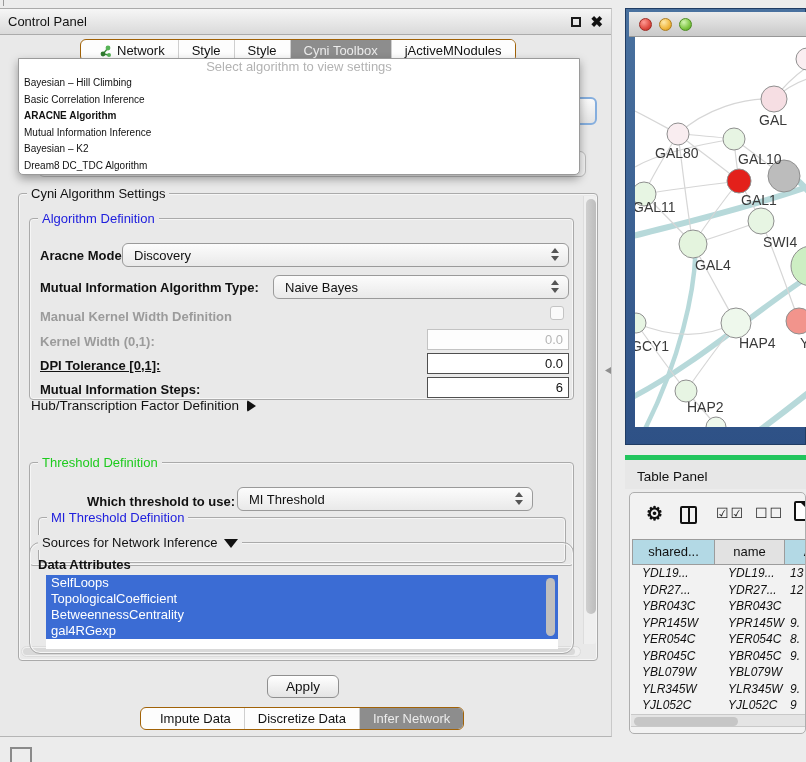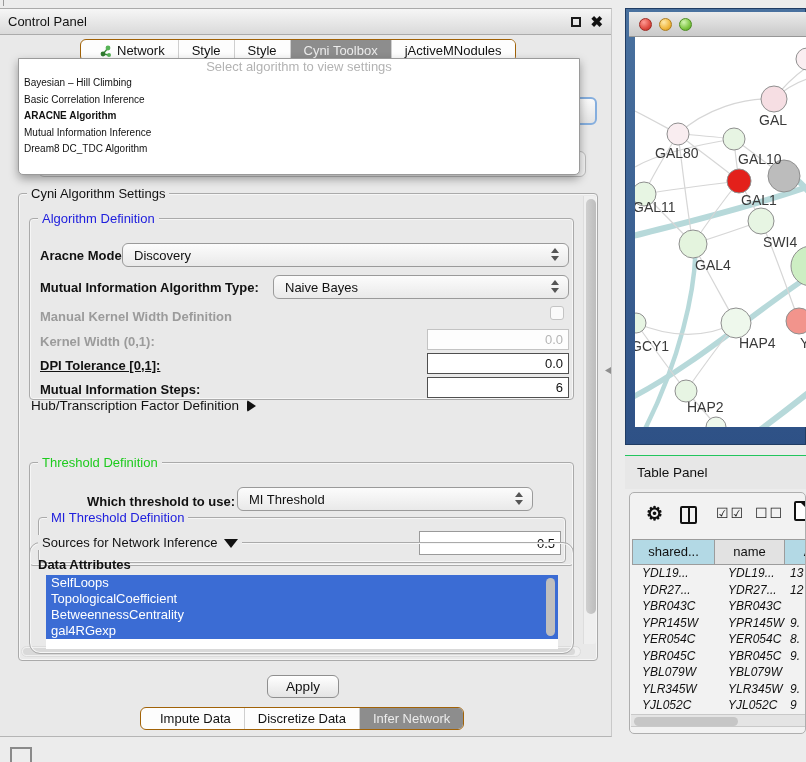--- a/index.html
+++ b/index.html
@@ -106,21 +106,21 @@
   .net-titlebar { position:absolute; left:3px; top:3px; width:178px; height:25px;
     background:linear-gradient(#ebebeb,#c9c9c9); border-bottom:1px solid #979797; }
   .light { position:absolute; top:6px; width:13px; height:13px; border-radius:50%; }
   .light.red { left:10px; background:radial-gradient(circle at 35% 30%, #ff9a93, #df4b42 60%, #b02a23); border:1px solid #9d2a24;}
   .light.yellow { left:30px; background:radial-gradient(circle at 35% 30%, #ffe9a8, #f0b73e 60%, #c98f1d); border:1px solid #ad7d1f;}
   .light.green { left:50px; background:radial-gradient(circle at 35% 30%, #d2f5b0, #7ec643 60%, #51961f); border:1px solid #4c8c22;}
   .net-canvas { position:absolute; left:9px; top:28px; width:172px; height:390px; background:#fff; overflow:hidden; }
 
   
   .table-title { left:625px; top:455px; width:181px; height:34px; background:#e7e7e7;
-    border-top:1px solid #22c55e; line-height:34px; padding-left:12px; font-size:13.5px; }
+    border-top:5px solid #22c55e; line-height:34px; padding-left:12px; font-size:13.5px; }
   .table-body { left:629px; top:492px; width:177px; height:242px; background:#f2f2f2;
     border:1px solid #aeaeae; border-radius:5px; overflow:hidden; }
   .tb-toolbar { position:absolute; left:0; top:0; width:100%; height:46px; }
   .gear-ic { position:absolute; left:16px; top:9px; font-size:19px; font-weight:bold; color:#111; }
   .col-ic { position:absolute; left:50px; top:13px; width:17px; height:18px; border:2px solid #111; border-radius:2px; }
   .col-ic::after { content:""; position:absolute; left:50%; top:0; width:2px; height:100%; background:#111; transform:translateX(-50%); }
   .chk-ic { position:absolute; top:12px; font-size:14px; letter-spacing:2px; color:#222; }
   .page-ic { position:absolute; left:164px; top:8px; width:15px; height:20px; border:2px solid #111; border-radius:2px; background:#fff; }
   .page-ic::after { content:""; position:absolute; right:-2px; top:-2px; border:5px solid #111; border-left-color:transparent; border-bottom-color:transparent; }
 
@@ -180,20 +180,21 @@
     <span>gal-filtered.sif default node</span>
   </div>
 
   <div class="abs algo-popup">
     <div class="hint">Select algorithm to view settings</div>
     <div>
         <div class="algo-item">Bayesian – Hill Climbing</div>
         <div class="algo-item">Basic Correlation Inference</div>
         <div class="algo-item selected">ARACNE Algorithm</div>
         <div class="algo-item">Mutual Information Inference</div>
+        <div class="algo-item">Bayesian – K2</div>
         <div class="algo-item">Dream8 DC_TDC Algorithm</div>
       </div>
   </div>
 
   <div class="groupbox settings-group">
     <span class="legend">Cyni Algorithm Settings</span>
 
     <div class="scroll-v">
         <div class="thumb"></div>
       </div>
@@ -248,21 +249,20 @@
         <span>MI Threshold</span>
         <span class="arrows">
             <i class="up"></i>
             <i class="dn"></i>
           </span>
       </div>
 
       <div class="groupbox" style="left:8px; top:54px; width:528px; height:46px; background:#e9e9e9;">
         <span class="legend blue">MI Threshold Definition</span>
         <span class="lbl b" style="left:8px; top:18px;">Mutual Information Threshold:</span>
-        <div class="numfield" style="left:380px; top:13px; width:142px; height:24px; border-color:#9a9a9a; padding-top:4px;">0.5</div>
       </div>
     </div>
 
     <div class="groupbox" style="left:10px; top:348px; width:545px; height:112px;border-radius:11px;">
       <span class="legend"><span>Sources for Network Inference</span><span class="tri-down"></span></span>
       <span class="lbl b" style="left:8px; top:14px;">Data Attributes</span>
       <div class="attr-list">
         <div>
             <div class="attr-item">SelfLoops</div>
             <div class="attr-item">TopologicalCoefficient</div>

